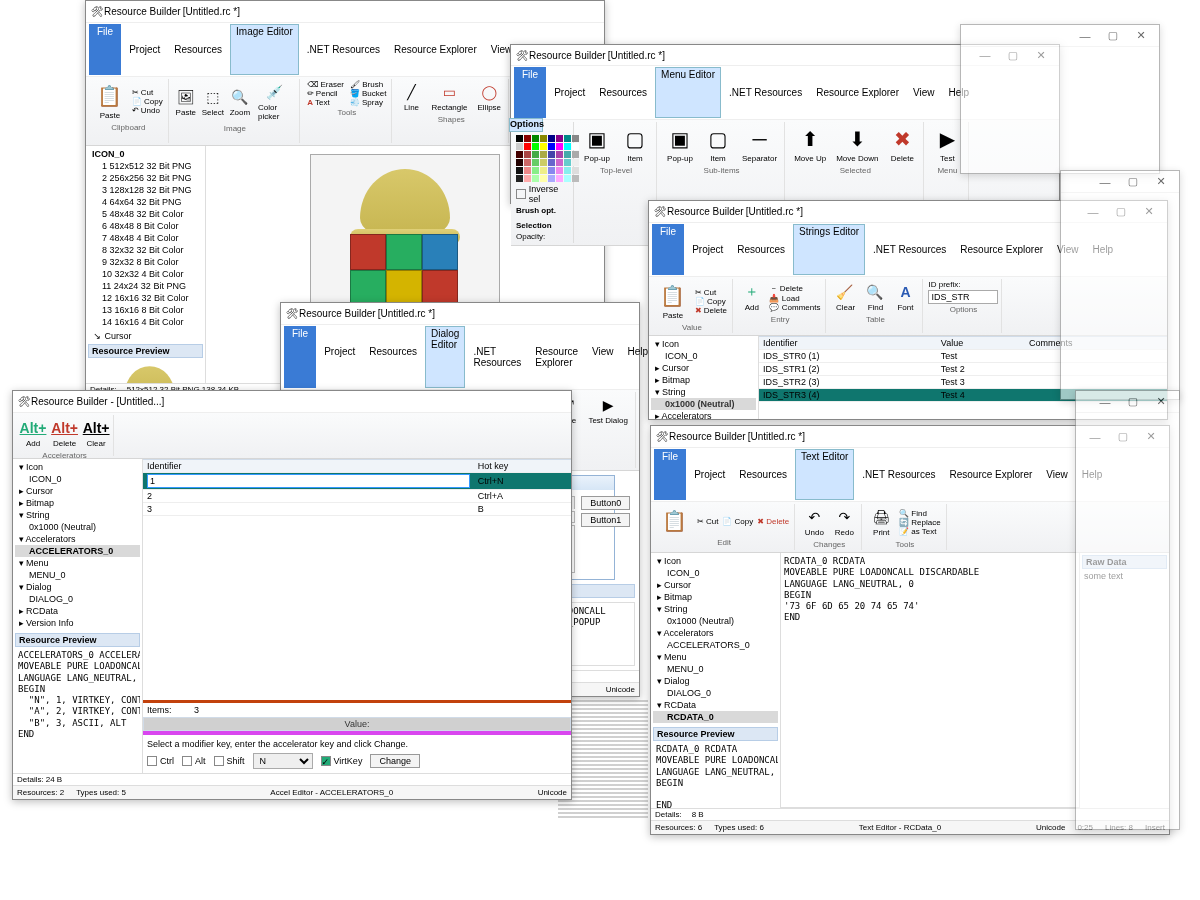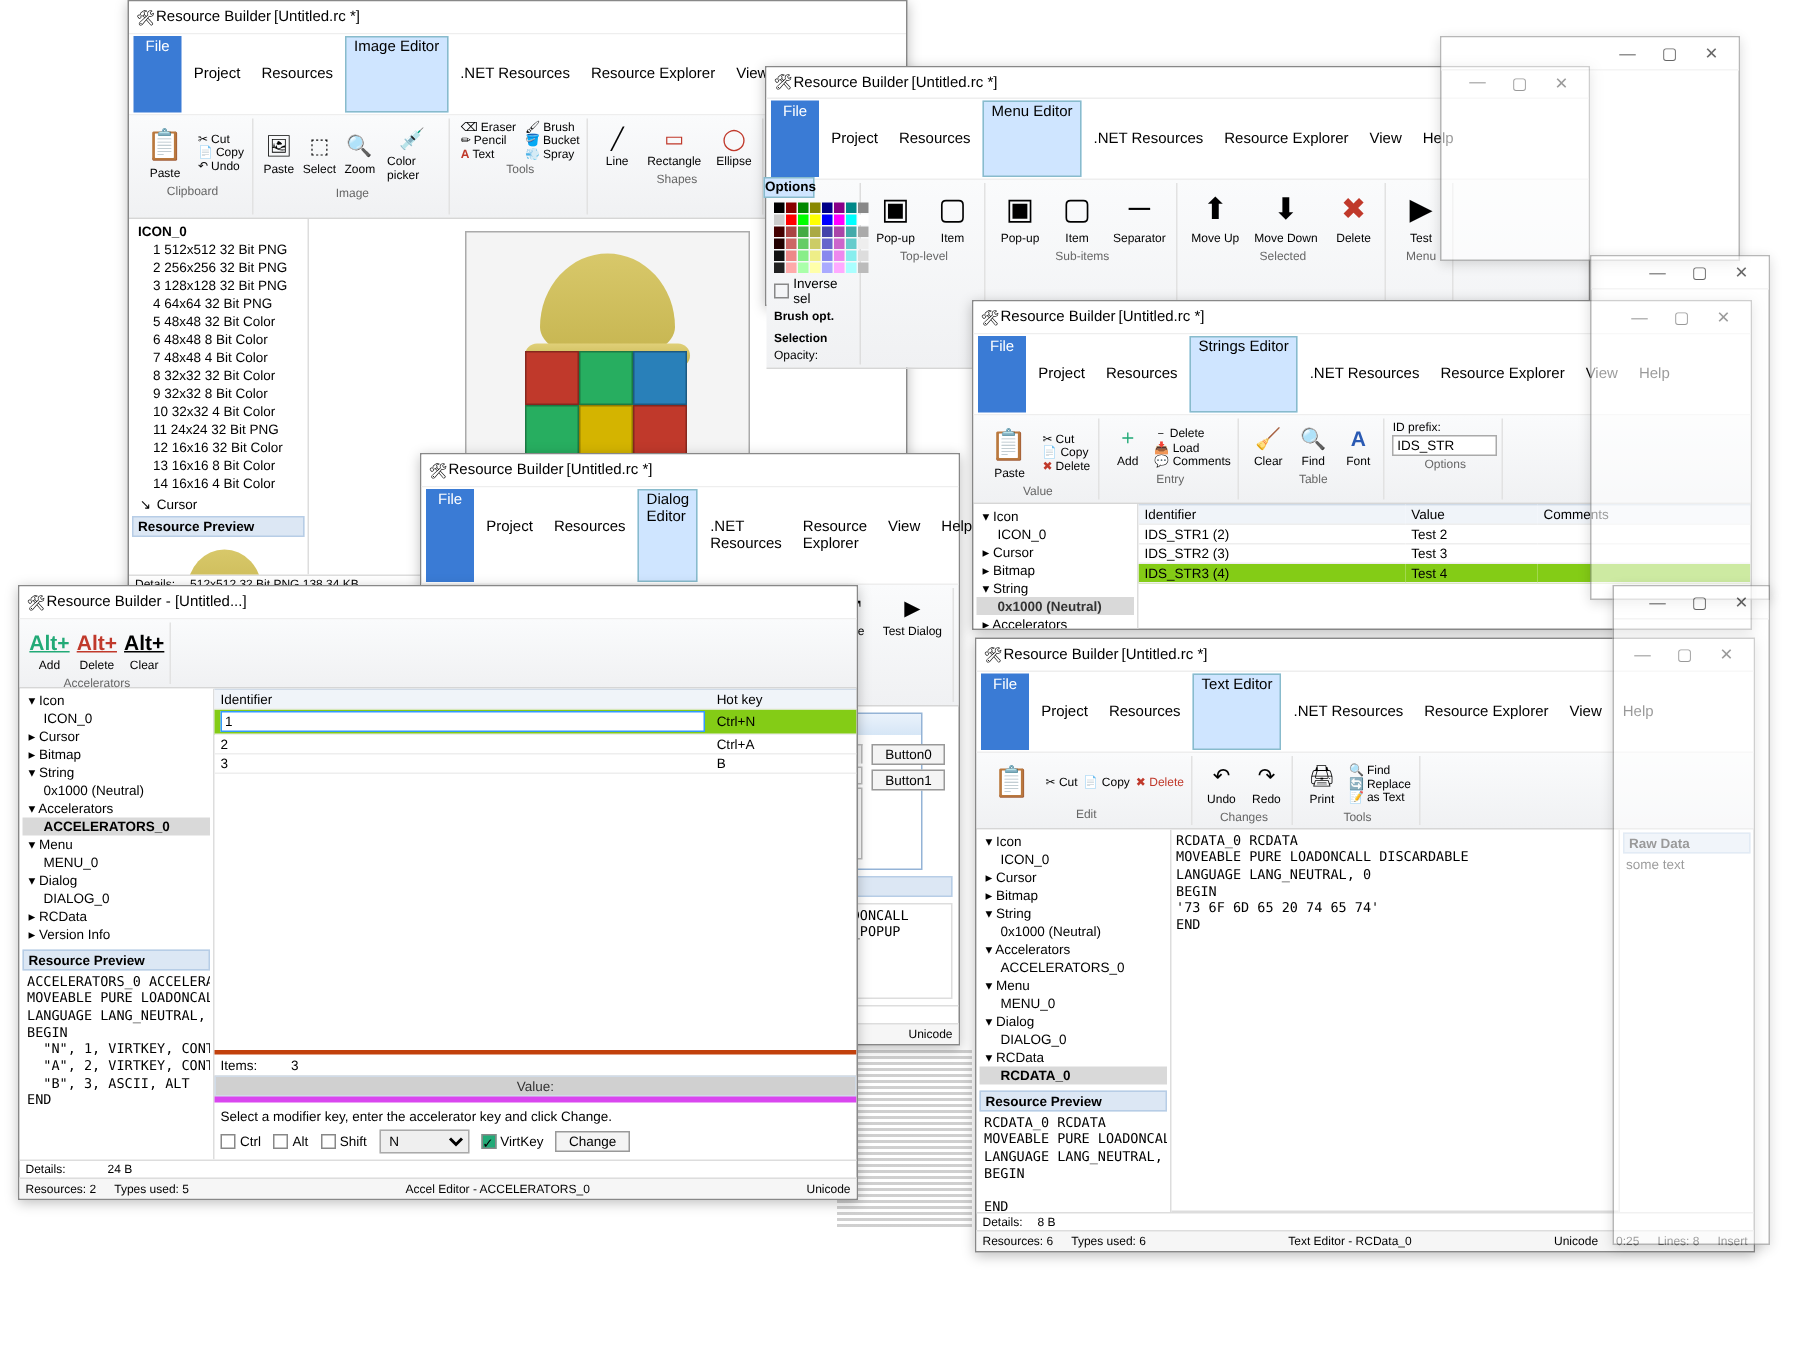--- a/index.html
+++ b/index.html
@@ -38,21 +38,21 @@
   .blockrow{display:flex}
   .block{width:36px;height:36px;border:1px solid rgba(0,0,0,.3);}
   .r{background:#c0392b}.g{background:#27ae60}.b{background:#2980b9}.y{background:#d4b400}
   .palette { width:60px; display:flex; flex-direction:column; gap:2px; border-right:1px solid #ddd; padding:2px;}
   .palgrid { display:grid; grid-template-columns: repeat(8,7px); grid-auto-rows:7px; gap:1px; }
   .palgrid div { width:7px; height:7px; }
   .input { width:100%; border:1px solid #aaa; font-size:9px; padding:1px 2px;}
   .table { width:100%; border-collapse:collapse; font-size:9px;}
   .table th,.table td{ border-bottom:1px solid #eee; text-align:left; padding:1px 4px;}
   .table th{ background:#f0f4f9; border-top:1px solid #d0dbe8; font-weight:normal;}
-  .selrow{ background:#84cc16;}
+  .selrow{ background:#0f766e;}
   .dialog-preview { border:1px solid #94b3d6; background:#fff; font-size:9px; width:230px; }
   .dlg-title{ background:linear-gradient(#eaf2fb,#d6e6f6); padding:2px 4px;}
   .dlg-body{ padding:6px; display:flex; gap:6px;}
   .dlg-btn{ border:1px solid #999; padding:1px 8px; background:#f4f4f4; font-size:9px;}
   .check{display:flex;align-items:center;gap:3px;font-size:9px;}
   .code { font-family: Consolas, monospace; font-size:9px; white-space:pre; padding:3px; line-height:1.25; }
   .tabs{display:flex;font-size:9px;}
   .tab{border:1px solid #bbb;border-bottom:none;padding:1px 6px;background:#f3f3f3;}
   .cbx{width:10px;height:10px;border:1px solid #888;display:inline-block;vertical-align:middle;}
   .hdr-cell{background:#f0f4f9;border:1px solid #d0dbe8;padding:1px 4px;}
@@ -541,20 +541,25 @@
       <div class="node">▾ <span>Dialog</span></div>
 
     </div>
     <div style="flex:1;overflow:auto">
       <table class="table">
         <tbody>
             <tr>
               <th>Identifier</th>
               <th>Value</th>
               <th>Comments</th>
+            </tr>
+        <tr>
+              <td>IDS_STR0 (1)</td>
+              <td>Test</td>
+              <td></td>
             </tr>
         <tr>
               <td>IDS_STR1 (2)</td>
               <td>Test 2</td>
               <td></td>
             </tr>
         <tr>
               <td>IDS_STR2 (3)</td>
               <td>Test 3</td>
               <td></td>
@@ -857,21 +862,21 @@
               <span class="cbx" style="background:#2a7">✓</span>
               <span>VirtKey</span>
             </label>
           <button class="dlg-btn">Change</button>
         </div>
       </div>
     </div>
   </div>
   <div style="display:flex;border-top:1px solid #ddd;font-size:8px;padding:1px 4px">
       <span>Details:</span>
-      <span style="margin-left:28px">24 B</span>
+      <span style="margin-left:2px">24 B</span>
     </div>
   <div class="statusbar">
       <span>Resources: 2</span>
       <span>Types used: 5</span>
       <span style="flex:1;text-align:center">Accel Editor - ACCELERATORS_0</span>
       <span>Unicode</span>
     </div>
 </div>
 
 <div class="win" style="left:650px;top:425px;width:520px;height:410px">

